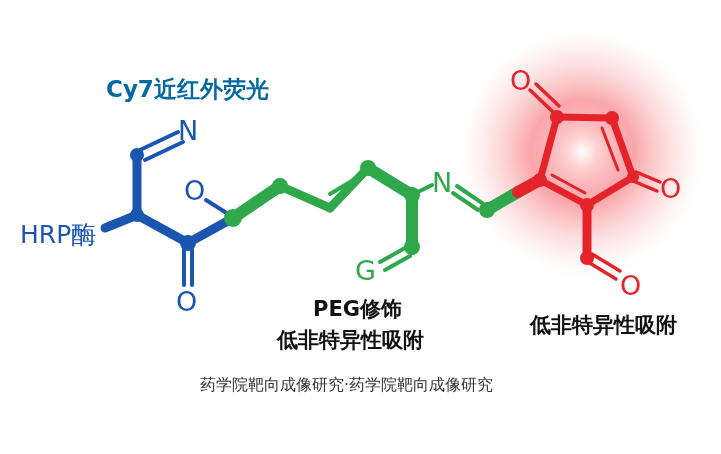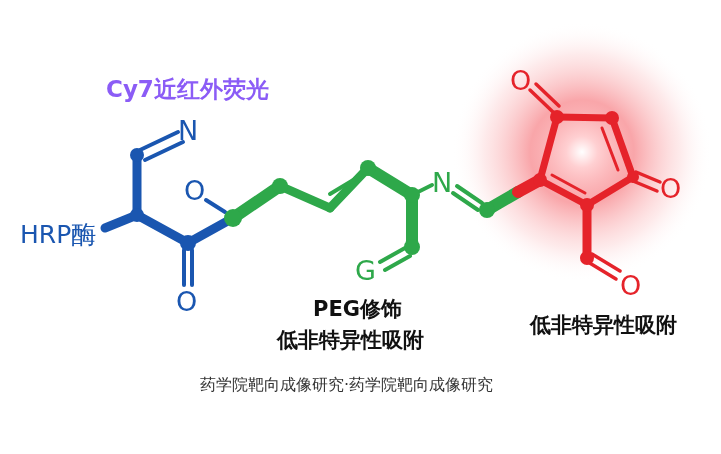--- a/index.html
+++ b/index.html
@@ -1,19 +1,19 @@
 <!DOCTYPE html>
 <html><head>
 <meta charset="utf-8">
 <style>
   html,body{margin:0;padding:0;background:#ffffff;}
   body{width:721px;height:454px;position:relative;overflow:hidden;font-family:"DejaVu Sans",sans-serif;}
   #canvas{position:absolute;left:0;top:0;width:721px;height:454px;}
   .label{position:absolute;white-space:nowrap;}
-  .title-cy7{left:106px;top:74px;font-size:23px;font-weight:bold;color:#8b5cf6;}
+  .title-cy7{left:106px;top:74px;font-size:23px;font-weight:bold;color:#0369a1;}
   .peg{position:absolute;font-size:21px;font-weight:bold;color:#111111;}
   .caption{left:200px;top:375px;font-size:16px;color:#333333;}
 </style>
 </head>
 <body>
 
 <svg id="canvas" width="721" height="454" viewBox="0 0 721 454" xmlns="http://www.w3.org/2000/svg">
   <defs>
     <radialGradient id="glow" cx="50%" cy="50%" r="50%">
       <stop offset="0%" stop-color="#ffffff" stop-opacity="1"></stop>

